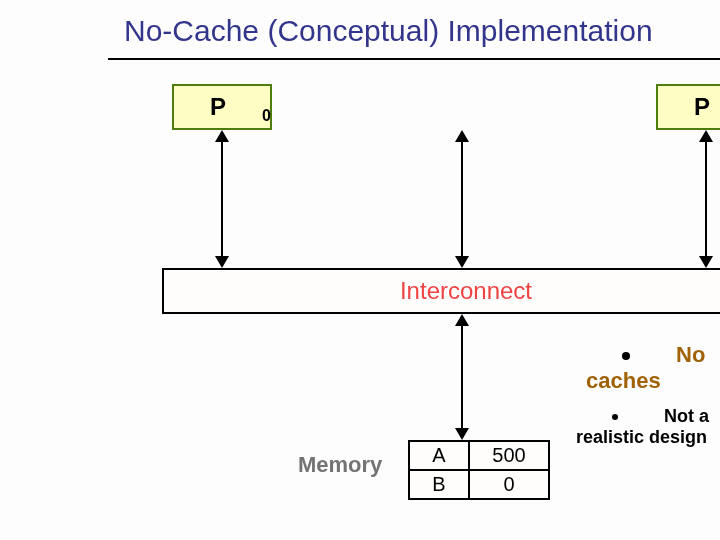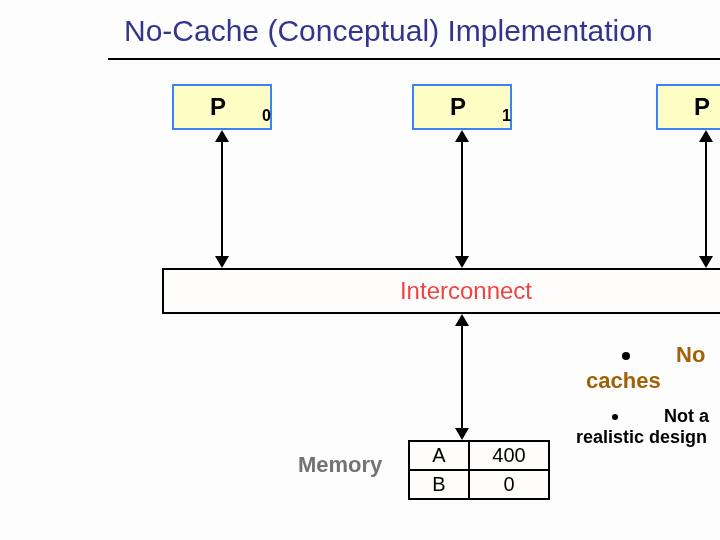--- a/index.html
+++ b/index.html
@@ -31,21 +31,21 @@
     left: 0;
     width: 720px;
     height: 2px;
     background: #000;
   }
   .proc {
     position: absolute;
     width: 100px;
     height: 46px;
     background: #fefdc3;
-    border: 2px solid #3b82f6;
+    border: 2px solid #4d7c0f;
     text-align: center;
     line-height: 42px;
     font-size: 24px;
     font-weight: bold;
     color: #000;
   }
   .proc sub { font-size: 16px; font-weight: bold; vertical-align: sub; }
   .p0 { top: 84px; left: 64px; }
   .p1 { top: 84px; left: 304px; }
   .p2 { top: 84px; left: 548px; }
@@ -131,23 +131,20 @@
 <body>
 
 <div class="slide">
 
   <div class="title">No-Cache (Conceptual) Implementation</div>
   <div class="title-rule"></div>
 
   <div class="proc p0">
     <span>P</span><sub>0</sub>
   </div>
-  <div class="proc p1">
-    <span>P</span><sub>1</sub>
-  </div>
   <div class="proc p2">
     <span>P</span><sub>2</sub>
   </div>
 
   <div class="arrow-v a0"></div>
   <div class="arrow-v a1"></div>
   <div class="arrow-v a2"></div>
 
   <div class="interconnect">Interconnect</div>
 
@@ -160,21 +157,21 @@
     <div class="b2">
       <span class="dot dot2"></span><span>Not a realistic design</span>
     </div>
   </div>
 
   <div class="memory-label">Memory</div>
   <table class="memory-table">
     <tbody>
         <tr>
       <td class="mt-key">A</td>
-      <td class="mt-val">400</td>
+      <td class="mt-val">500</td>
     </tr>
     <tr>
       <td class="mt-key">B</td>
       <td class="mt-val">0</td>
     </tr>
   </tbody>
     </table>
 
   <div class="pagenum">28</div>
 

